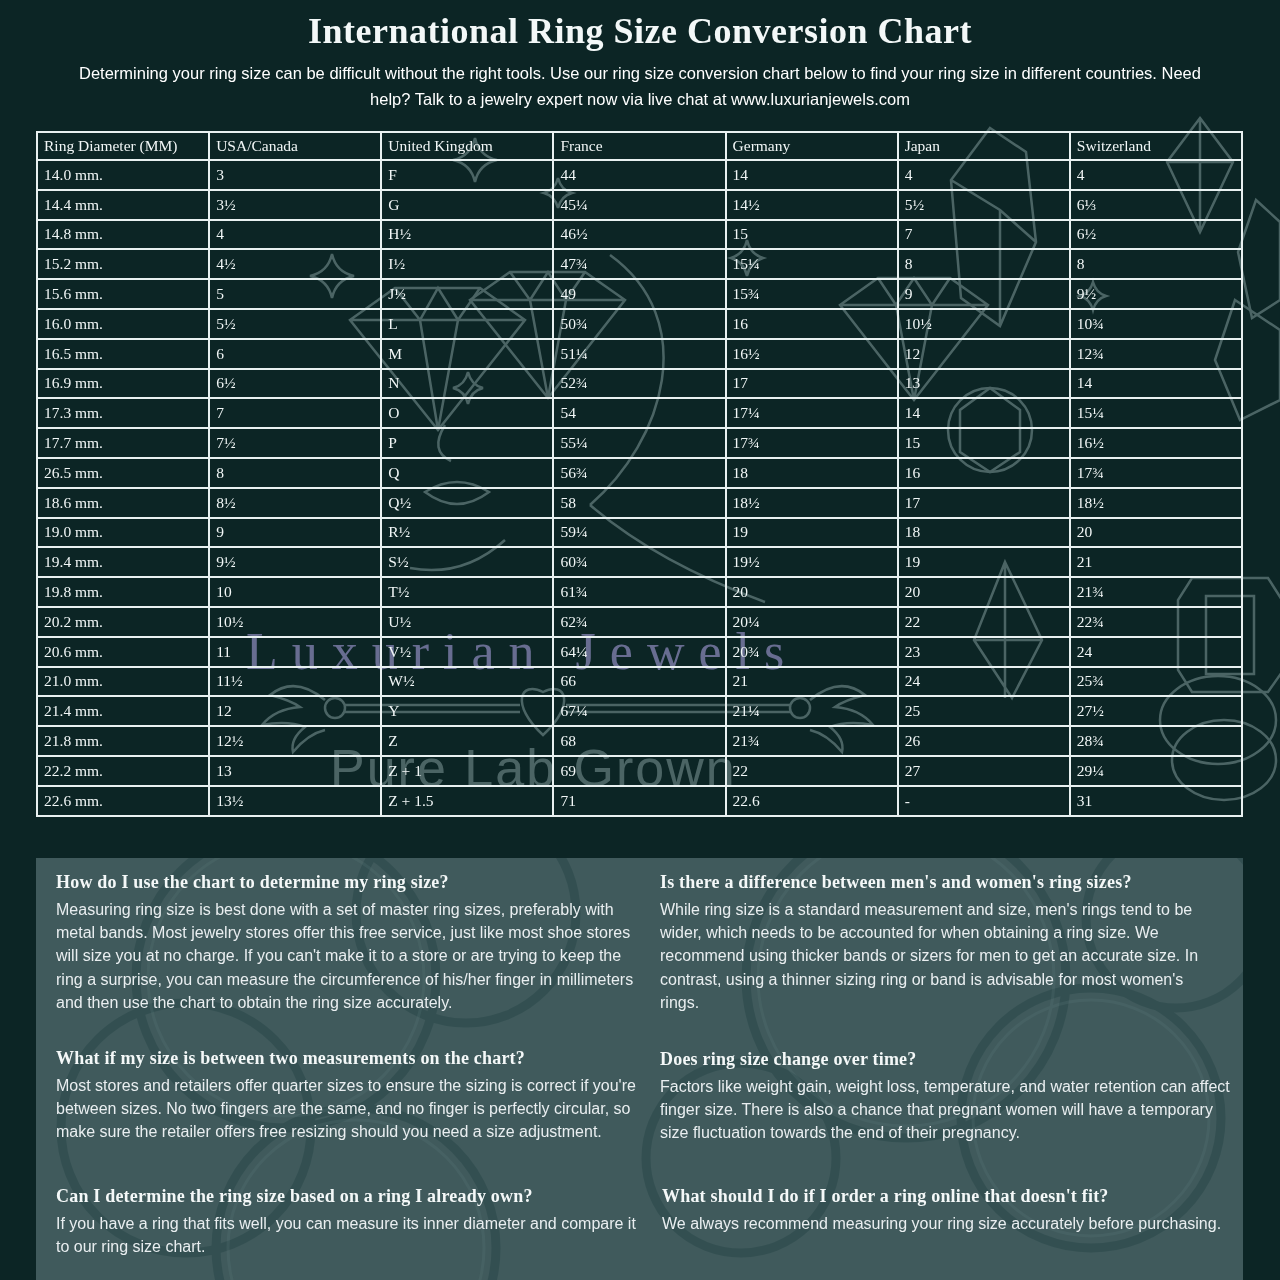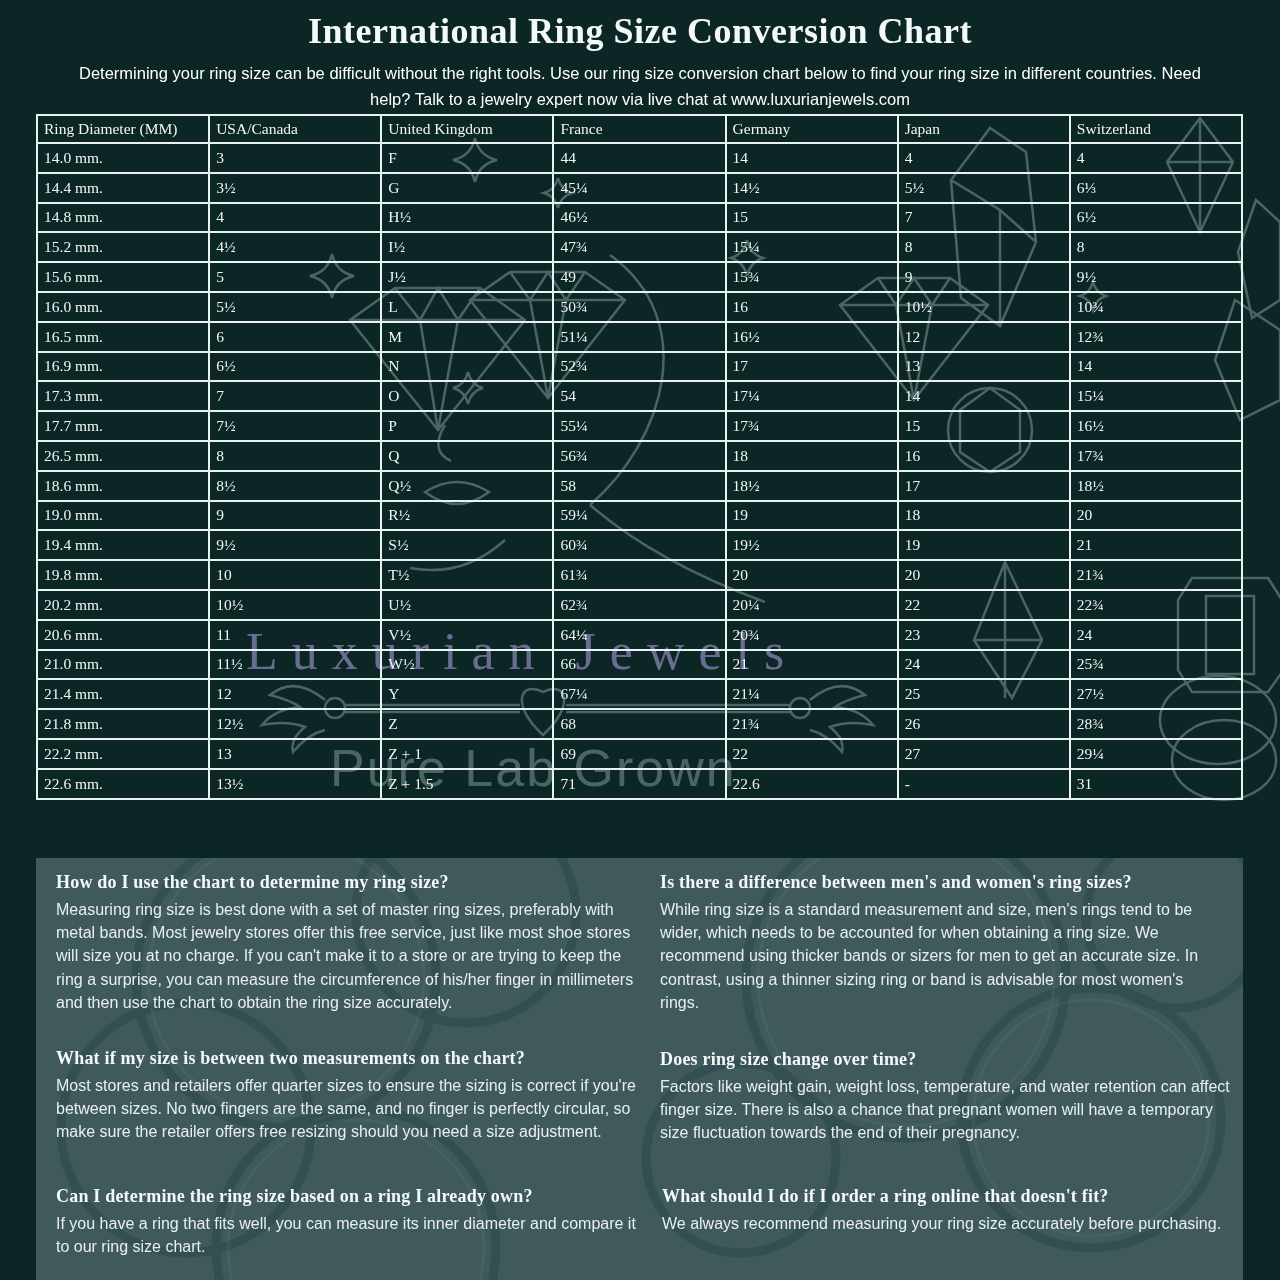--- a/index.html
+++ b/index.html
@@ -15,21 +15,21 @@
               font-size:52px; letter-spacing:2px; color:#aac3c3; opacity:.40; white-space:nowrap;text-align:center; }
 
   
   .title { position:absolute; top:10px; left:0; width:1280px; text-align:center;
            font-family:"Liberation Serif", serif; font-size:36px; font-weight:600;
            letter-spacing:.5px; color:#f3f8f8; }
   .subtitle { position:absolute; top:60px; left:60px; width:1160px; text-align:center;
            font-size:16.5px; line-height:1.6; color:#ffffff; }
 
   
-  table.conv { position:absolute; left:36px; top:114px; width:1207px;
+  table.conv { position:absolute; left:36px; top:131px; width:1207px;
            border-collapse:collapse; table-layout:fixed;
            font-family:"Liberation Serif", serif; font-size:15.5px; color:#f2f7f7; }
   table.conv th, table.conv td { border:2px solid #e9f1f1; text-align:left;
            padding:2px 2px 2px 6px; font-weight:normal; overflow:hidden; white-space:nowrap; }
   table.conv th { height:28px; }
   table.conv td { height:29.8px; }
 
   
   .panel { position:absolute; left:36px; top:858px; width:1207px; height:422px; background:#405a5c; }
   .panel-rings { position:absolute; inset:0; pointer-events:none; }

